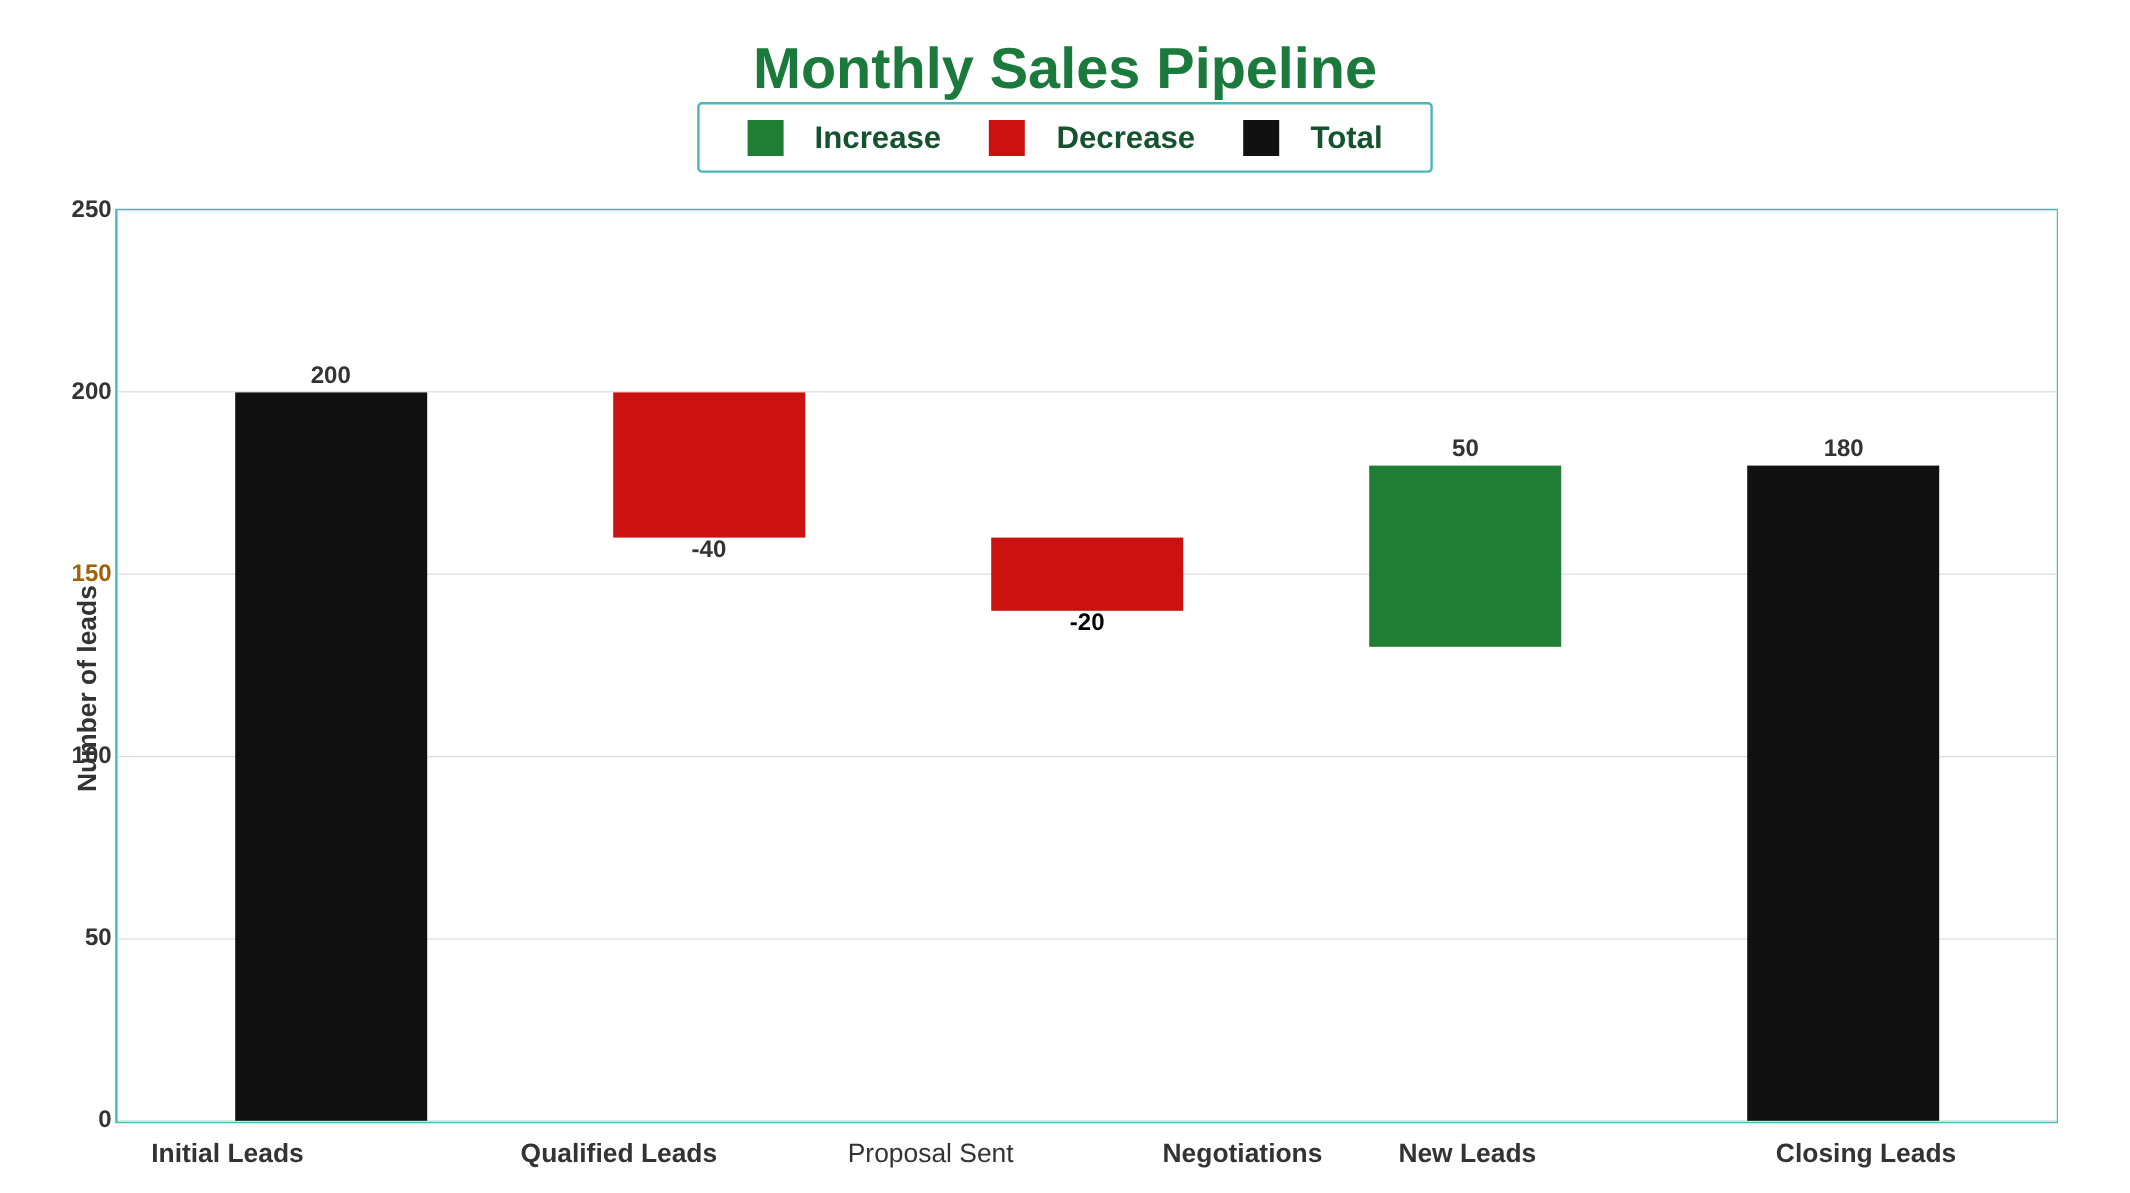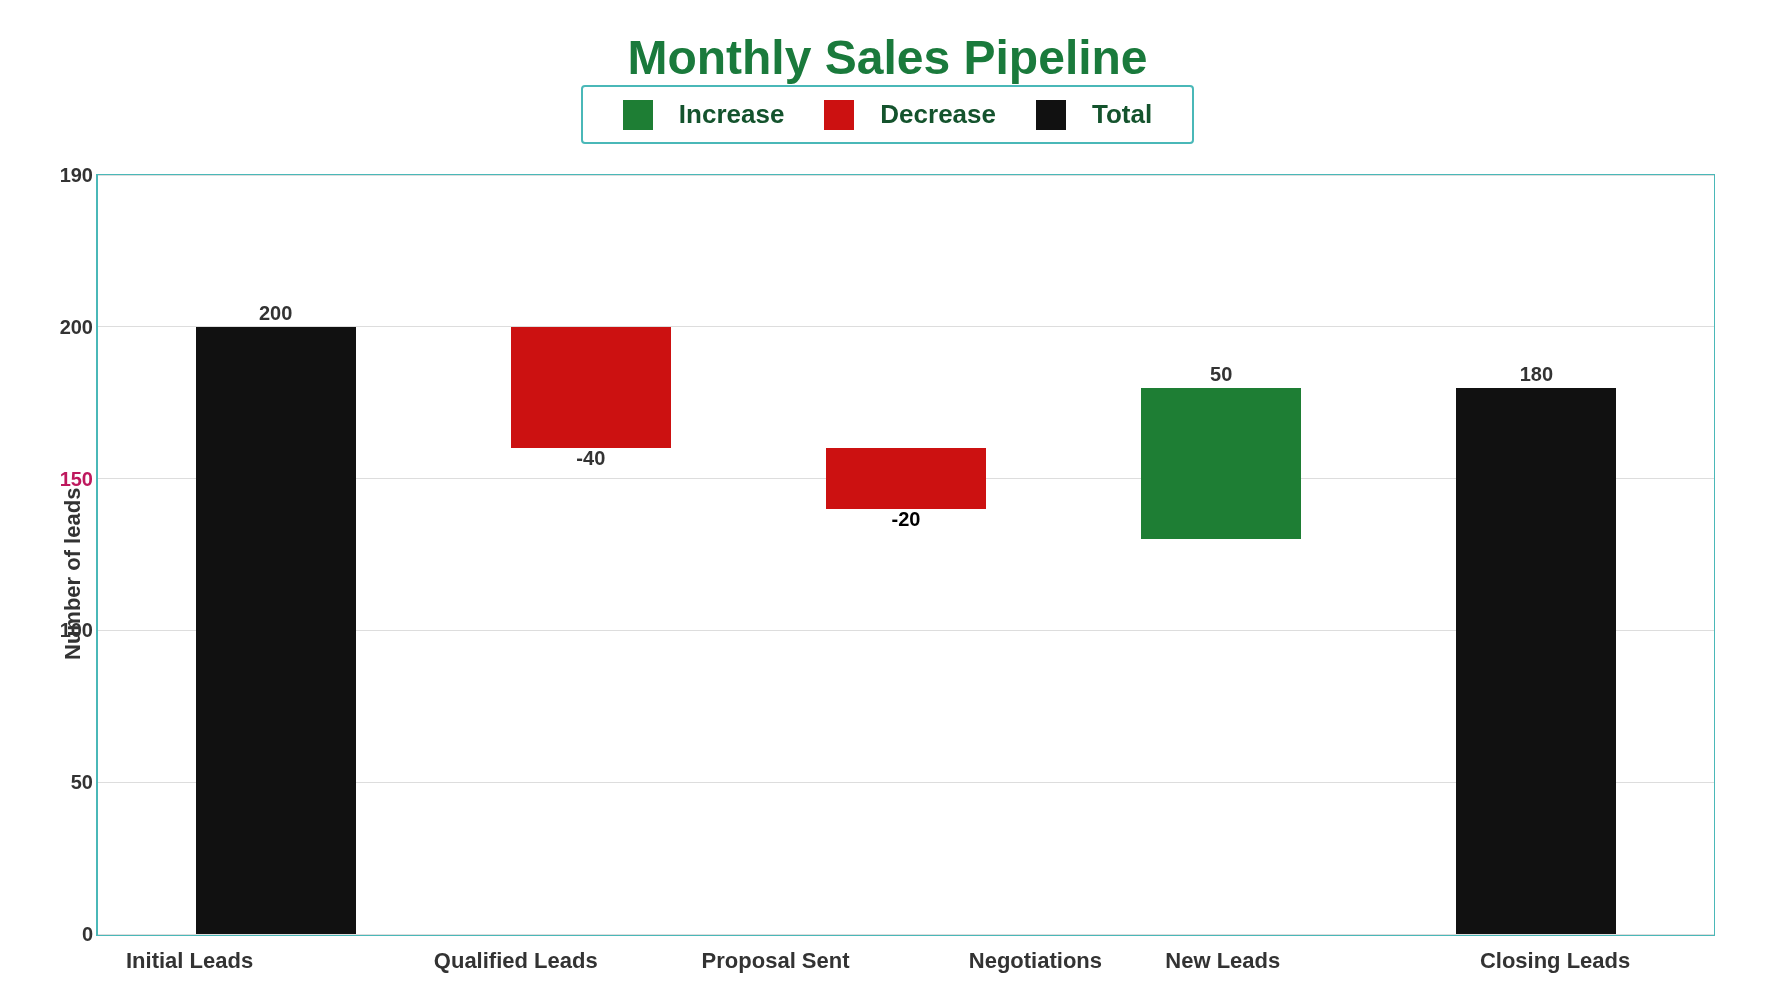--- a/index.html
+++ b/index.html
@@ -120,29 +120,29 @@
         <div class="y-tick" style="position: absolute; left: 0px; right: 0px; bottom: 20%;">
           <div style="position: absolute; left: 0px; right: 0px; border-top: 1px solid rgb(221, 221, 221);"></div>
           <div style="position: absolute; left: -55px; font-size: 20px; color: rgb(51, 51, 51); font-weight: bold; text-align: right; width: 50px; transform: translateY(50%); bottom: 0px;">50</div>
         </div>
         <div class="y-tick" style="position: absolute; left: 0px; right: 0px; bottom: 40%;">
           <div style="position: absolute; left: 0px; right: 0px; border-top: 1px solid rgb(221, 221, 221);"></div>
           <div style="position: absolute; left: -55px; font-size: 20px; color: rgb(51, 51, 51); font-weight: bold; text-align: right; width: 50px; transform: translateY(50%); bottom: 0px;">100</div>
         </div>
         <div class="y-tick" style="position: absolute; left: 0px; right: 0px; bottom: 60%;">
           <div style="position: absolute; left: 0px; right: 0px; border-top: 1px solid rgb(221, 221, 221);"></div>
-          <div style="position: absolute; left: -55px; font-size: 20px; color: #be185d; font-weight: bold; text-align: right; width: 50px; transform: translateY(50%); bottom: 0px; margin-top: 13px;">150</div>
+          <div style="position: absolute; left: -55px; font-size: 20px; color: #a16207; font-weight: bold; text-align: right; width: 50px; transform: translateY(50%); bottom: 0px; margin-top: 13px;">150</div>
         </div>
         <div class="y-tick" style="position: absolute; left: 0px; right: 0px; bottom: 80%;">
           <div style="position: absolute; left: 0px; right: 0px; border-top: 1px solid rgb(221, 221, 221);"></div>
           <div style="position: absolute; left: -55px; font-size: 20px; color: rgb(51, 51, 51); font-weight: bold; text-align: right; width: 50px; transform: translateY(50%); bottom: 0px;">200</div>
         </div>
         <div class="y-tick" style="position: absolute; left: 0px; right: 0px; bottom: 100%;">
           <div style="position: absolute; left: 0px; right: 0px; border-top: 1px solid rgb(221, 221, 221);"></div>
-          <div style="position: absolute; left: -55px; font-size: 20px; color: rgb(51, 51, 51); font-weight: bold; text-align: right; width: 50px; transform: translateY(50%); bottom: 0px;">190</div>
+          <div style="position: absolute; left: -55px; font-size: 20px; color: rgb(51, 51, 51); font-weight: bold; text-align: right; width: 50px; transform: translateY(50%); bottom: 0px;">250</div>
         </div>
         <div style="position: absolute; inset: 0px; display: flex; align-items: flex-end; justify-content: space-around; padding: 0px 20px;">
           <div style="flex: 1 1 0%; display: flex; flex-direction: column; align-items: center; position: relative; height: 100%;">
             <div style="position: absolute; bottom: 0%; height: 80%; width: 160px; background: rgb(17, 17, 17);"></div>
             <div style="position: absolute; width: 160px; text-align: center; font-size: 20px; color: rgb(51, 51, 51); font-weight: bold; bottom: 80%; transform: translateY(-2px);">200</div>
           </div>
           <div style="flex: 1 1 0%; display: flex; flex-direction: column; align-items: center; position: relative; height: 100%;">
             <div style="position: absolute; bottom: 64%; height: 16%; width: 160px; background: rgb(204, 17, 17);"></div>
             <div style="position: absolute; width: 160px; text-align: center; font-size: 20px; color: rgb(51, 51, 51); font-weight: bold; bottom: 64%; transform: translateY(22px);">-40</div>
           </div>
@@ -156,19 +156,19 @@
           </div>
           <div style="flex: 1 1 0%; display: flex; flex-direction: column; align-items: center; position: relative; height: 100%;">
             <div style="position: absolute; bottom: 0%; height: 72%; width: 160px; background: rgb(17, 17, 17);"></div>
             <div style="position: absolute; width: 160px; text-align: center; font-size: 20px; color: rgb(51, 51, 51); font-weight: bold; bottom: 72%; transform: translateY(-2px);">180</div>
           </div>
         </div>
       </div>
     <div class="x-labels" id="xLabels">
         <div style="flex: 1 1 0%; text-align: left; font-size: 22px; color: rgb(51, 51, 51); font-weight: bold;">Initial Leads</div>
         <div style="flex: 1 1 0%; text-align: center; font-size: 22px; color: rgb(51, 51, 51); font-weight: bold;">Qualified Leads</div>
-        <div style="flex: 1 1 0%; text-align: center; font-size: 22px; color: rgb(51, 51, 51); font-weight: bold;">Proposal Sent</div>
+        <div style="flex: 1 1 0%; text-align: center; font-size: 22px; color: rgb(51, 51, 51); font-weight: normal;">Proposal Sent</div>
         <div style="flex: 1 1 0%; text-align: center; font-size: 22px; color: rgb(51, 51, 51); font-weight: bold;">Negotiations</div>
         <div style="flex: 1 1 0%; text-align: left; font-size: 22px; color: rgb(51, 51, 51); font-weight: bold;">New Leads</div>
         <div style="flex: 1 1 0%; text-align: center; font-size: 22px; color: rgb(51, 51, 51); font-weight: bold;">Closing Leads</div>
       </div>
   </div>
 </div>
 
 </body></html>

